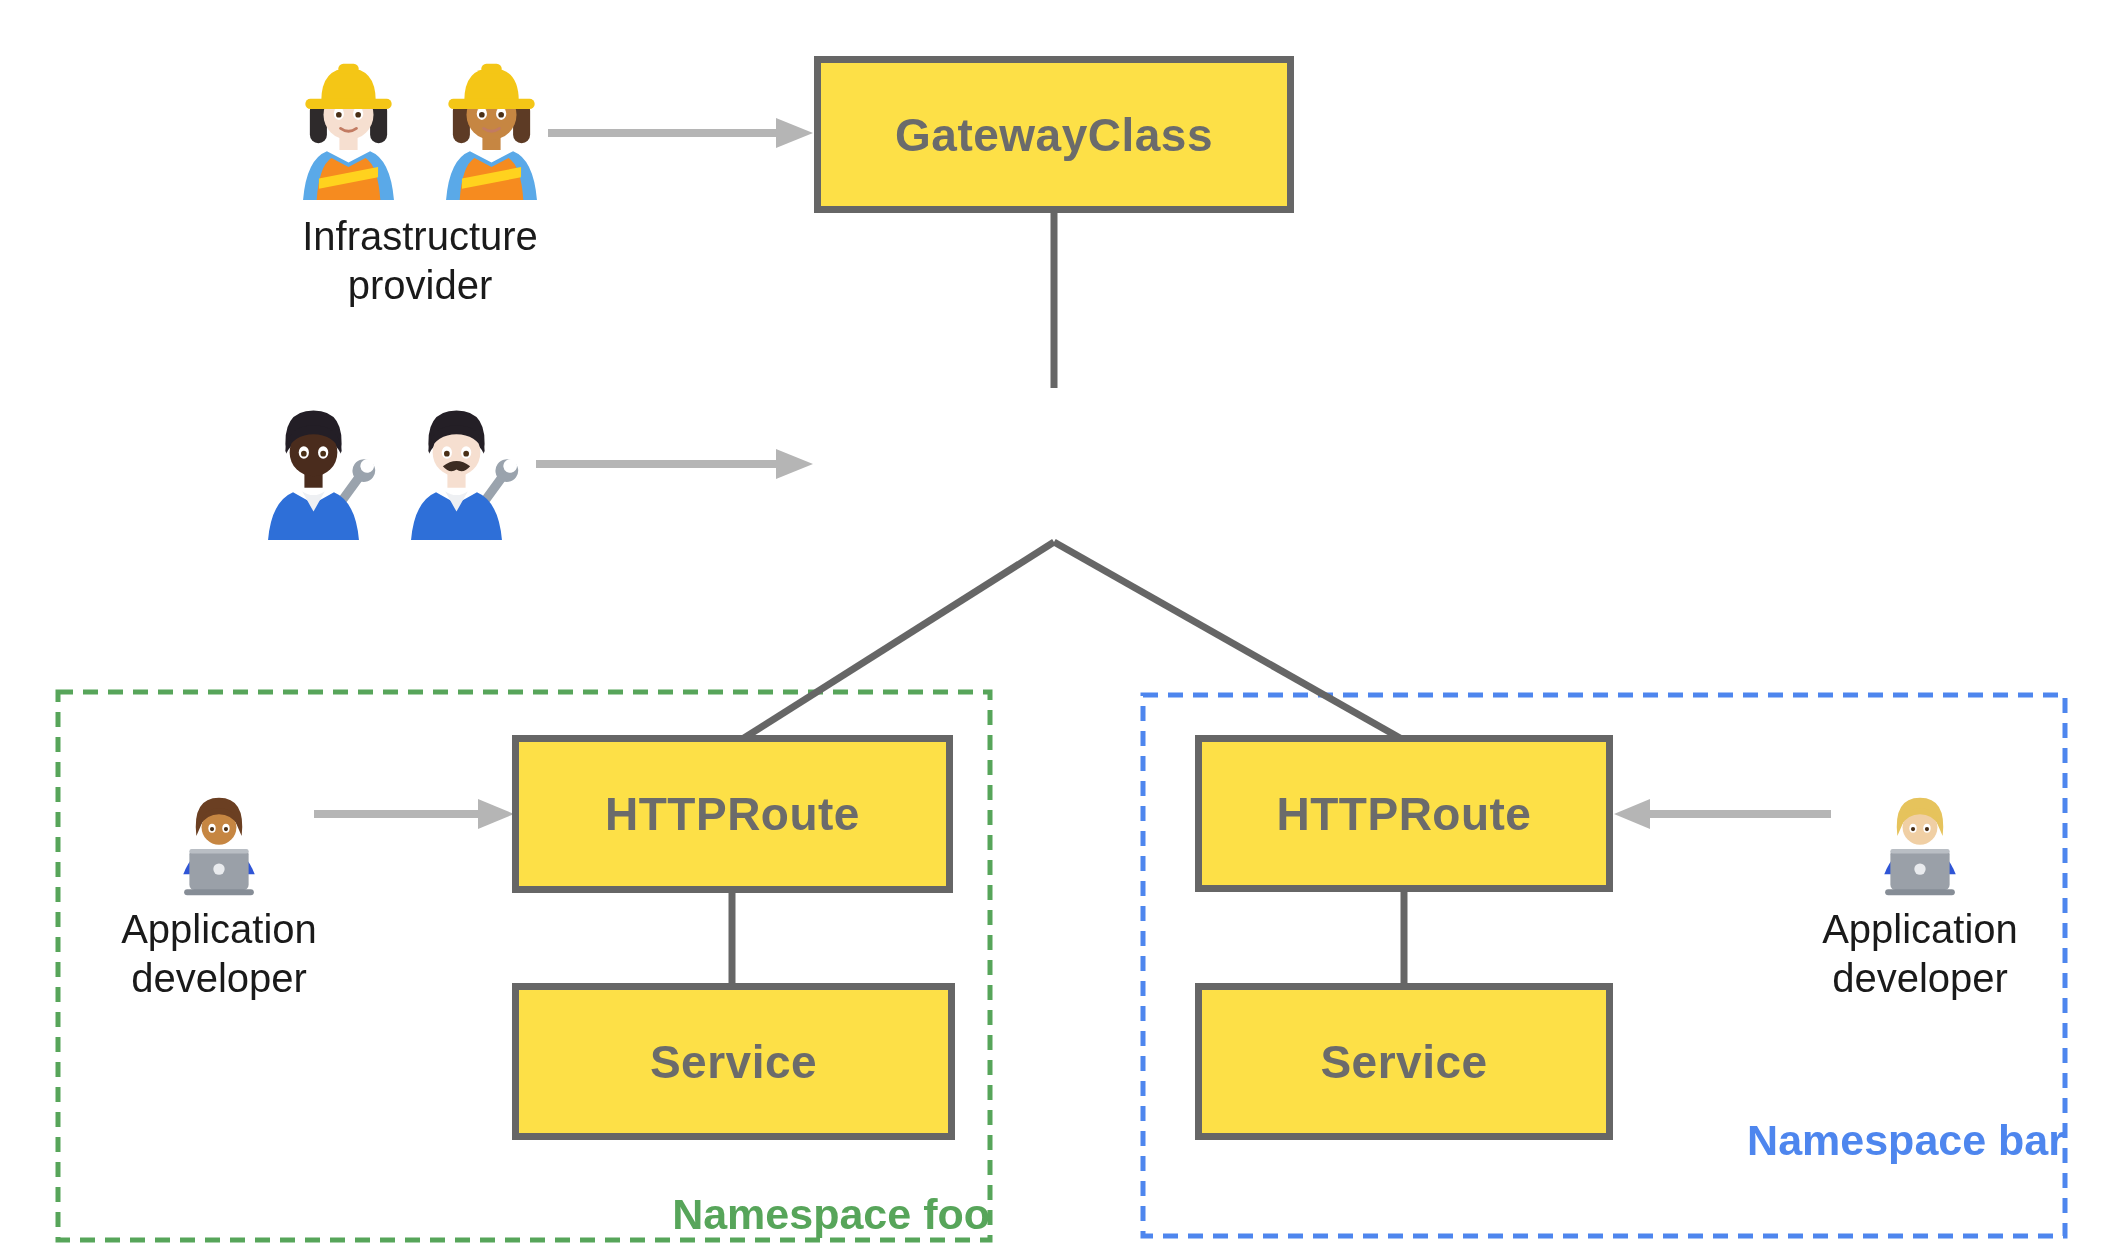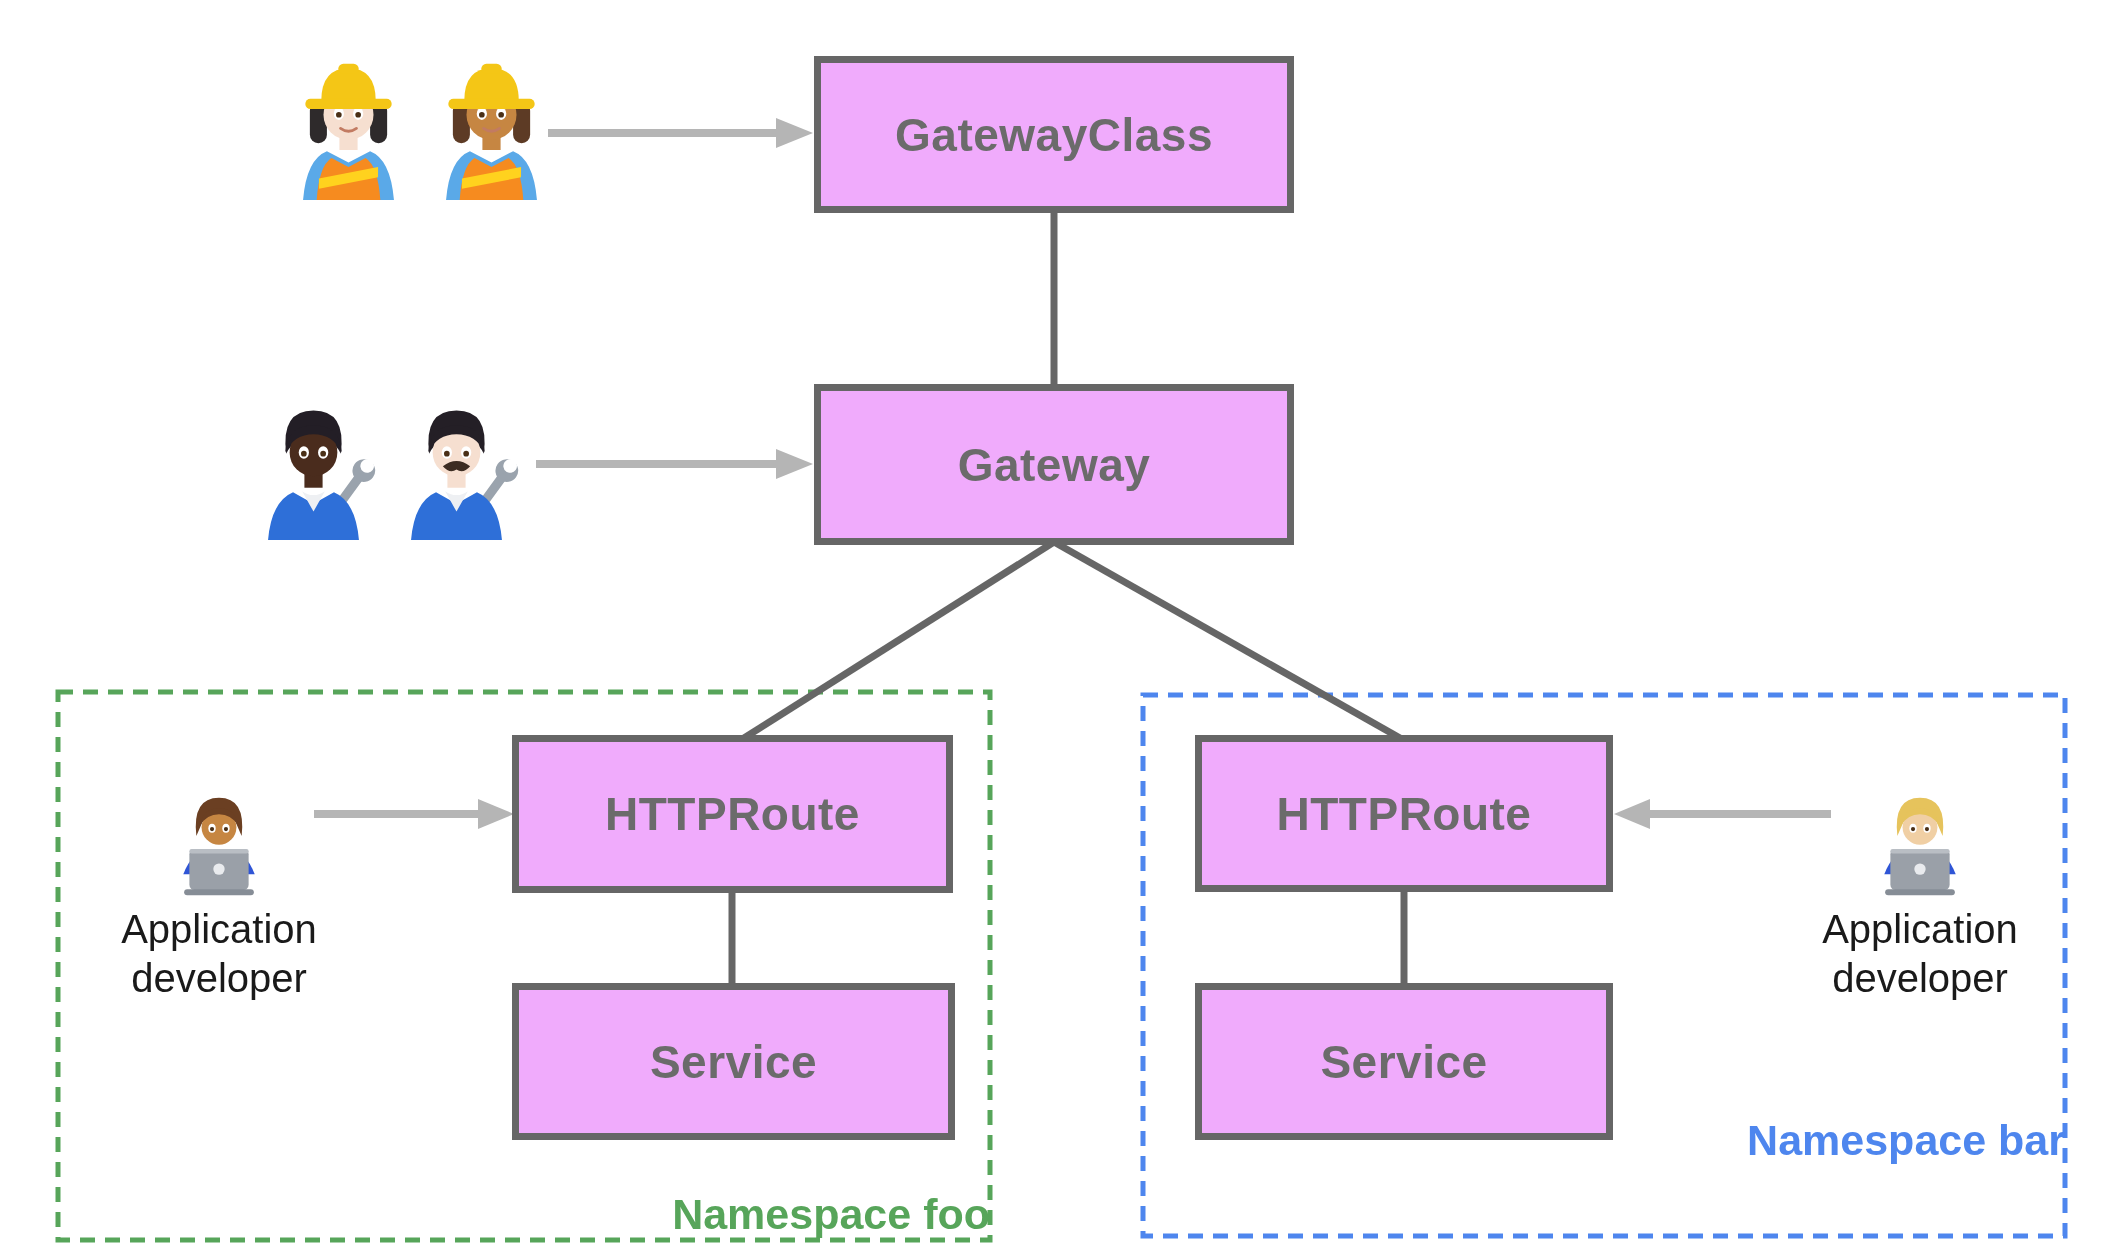--- a/index.html
+++ b/index.html
@@ -6,21 +6,21 @@
   #canvas{
     position:relative;width:2112px;height:1258px;background:#fff;overflow:hidden;
     font-family:"Liberation Sans","DejaVu Sans",sans-serif;
   }
   .edges{position:absolute;left:0;top:0;z-index:1;}
   .conn{stroke:#666666;stroke-width:7;}
   .arrow line{stroke:#b5b5b5;stroke-width:8;}
   .arrow polygon{fill:#b5b5b5;}
   .ns-rect{fill:none;stroke-width:5;stroke-dasharray:15 10;}
   .node{
-    position:absolute;z-index:2;box-sizing:border-box;background:#f0abfc;
+    position:absolute;z-index:2;box-sizing:border-box;background:#fde047;
     border:7px solid #666666;display:flex;align-items:center;justify-content:center;
     font-weight:bold;font-size:46px;color:#6b6b6b;letter-spacing:.5px;
   }
   .ns-label{
     position:absolute;z-index:2;text-align:right;
     font-weight:bold;font-size:43px;line-height:48px;
   }
   .ns-label.foo{color:#57a55a;}
   .ns-label.bar{color:#4e86ee;}
   .persona{position:absolute;z-index:2;display:flex;flex-direction:column;align-items:center;}
@@ -115,23 +115,20 @@
     </g>
     <g class="arrow">
       <line x1="1831" y1="814" x2="1648" y2="814"></line>
       <polygon points="1650,799 1650,829 1614,814"></polygon>
     </g>
   </svg>
 
   <div class="node" style="left:814px;top:56px;width:480px;height:157px">
     <span>GatewayClass</span>
   </div>
-  <div class="node" style="left:814px;top:384px;width:480px;height:161px">
-    <span>Gateway</span>
-  </div>
   <div class="node" style="left:512px;top:735px;width:441px;height:158px">
     <span>HTTPRoute</span>
   </div>
   <div class="node" style="left:512px;top:983px;width:443px;height:157px">
     <span>Service</span>
   </div>
   <div class="node" style="left:1195px;top:735px;width:418px;height:157px">
     <span>HTTPRoute</span>
   </div>
   <div class="node" style="left:1195px;top:983px;width:418px;height:157px">
@@ -142,20 +139,24 @@
   <div class="ns-label bar" style="left:1143px;top:1116px;width:922px;">Namespace bar</div>
 
   <div class="persona" style="left:240px;top:50px;width:360px">
     <div class="icons">
       <svg class="icon-lg" viewBox="0 0 110 132" style="--skin:#f6dfd0;--hair:#2e2a2b">
           <use href="#sym-construction"></use>
         </svg>
       <svg class="icon-lg" viewBox="0 0 110 132" style="--skin:#c68642;--hair:#5d3b25">
           <use href="#sym-construction"></use>
         </svg>
+    </div>
+    <div class="plabel">
+      <span>Infrastructure</span><br>
+      <span>provider</span>
     </div>
   </div>
 
   <div class="persona" style="left:205px;top:390px;width:360px">
     <div class="icons">
       <svg class="icon-lg" viewBox="0 0 110 132" style="--skin:#4a2c1d;--hair:#231e26">
           <use href="#sym-mechanic"></use>
         </svg>
       <svg class="icon-lg" viewBox="0 0 110 132" style="--skin:#f6dfd0;--hair:#241f26;--mustache:#3c2c22">
           <use href="#sym-mechanic"></use>

